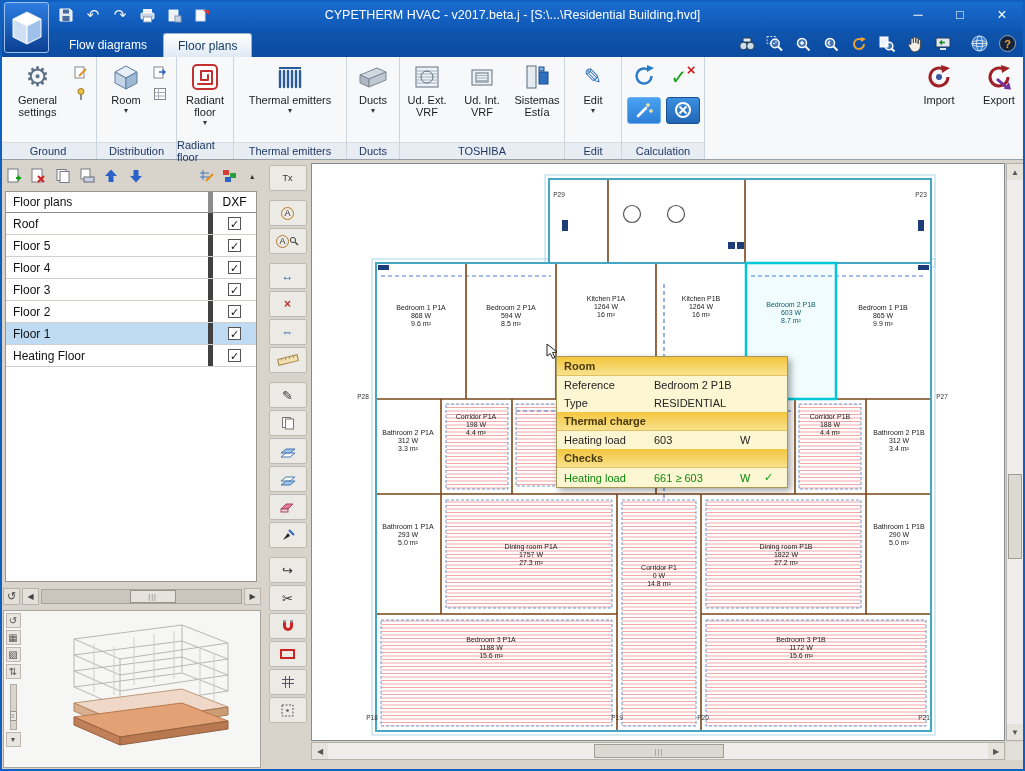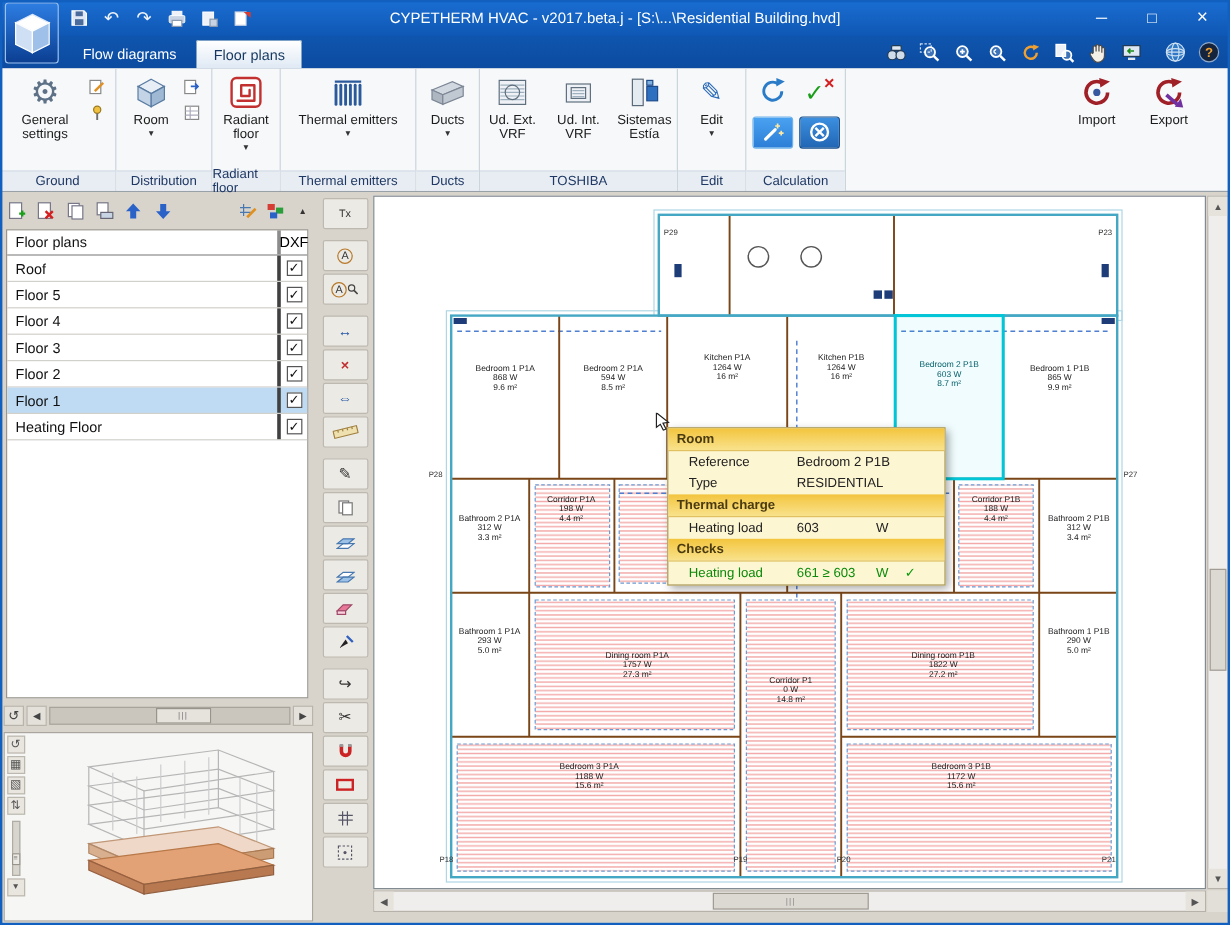--- a/index.html
+++ b/index.html
@@ -39,21 +39,21 @@
 .calc-btn{width:34px;height:27px;background:linear-gradient(#3c8fe0,#2166b4);border:1px solid #17508e;border-radius:3px;display:flex;align-items:center;justify-content:center}
 .calc-btn.active{background:linear-gradient(#4aa2f2,#2c7ed6);border-color:#6db2ec}
 
 #panel-toolbar{position:absolute;left:3px;top:164px;width:258px;height:24px;display:flex;align-items:center;gap:2px;z-index:2}
 .pt{width:23px;height:21px;display:flex;align-items:center;justify-content:center;border:1px solid transparent}
 #floor-table{position:absolute;left:5px;top:191px;width:252px;height:391px;background:#fff;border:1px solid #9a968e;z-index:2;font-size:12px}
 .ft-head{display:flex;height:21px;border-bottom:1px solid #8c8c8c;align-items:center}
 .ft-row{display:flex;height:22px;border-bottom:1px solid #d2d0ca;align-items:center}
 .ft-row.sel{background:#bfdbf3}
 .ft-name{flex:1;padding-left:7px;color:#111}
-.ft-dxf{width:25px;height:100%;display:flex;align-items:center;justify-content:center;border-left:3px solid #404040}
+.ft-dxf{width:48px;height:100%;display:flex;align-items:center;justify-content:center;border-left:5px solid #404040}
 .cb{width:13px;height:13px;background:#fff;border:1px solid #555;display:flex;align-items:center;justify-content:center;font-size:11px;font-weight:bold;color:#111;line-height:10px}
 
 #nav3d{position:absolute;left:3px;top:585px;width:258px;height:23px;display:flex;align-items:center;gap:2px;z-index:2}
 .n3{width:17px;height:17px;display:flex;align-items:center;justify-content:center;font-size:11px;color:#444;background:#e4e1da;border:1px solid #b8b4ac}
 #nav3d-track{flex:1;height:15px;background:#cac6be;border:1px solid #a8a49c;position:relative}
 #nav3d-thumb{position:absolute;left:44%;top:0;width:46px;height:13px;background:#e6e3dc;border:1px solid #98948c;display:flex;align-items:center;justify-content:center;font-size:7px;color:#777;letter-spacing:1px}
 #view3d{position:absolute;left:3px;top:610px;width:258px;height:158px;background:#f6f6f5;border:1px solid #aaa69e;z-index:2}
 #v3-tools{position:absolute;left:1px;top:2px;width:16px;display:flex;flex-direction:column;gap:2px;align-items:center}
 .v3{width:15px;height:15px;display:flex;align-items:center;justify-content:center;font-size:10px;color:#555;background:#e9e6e0;border:1px solid #bcb8b0}
 #v3-slider{width:7px;height:46px;background:#d8d5ce;border:1px solid #b0aca4;position:relative;margin-top:3px}
@@ -64,21 +64,21 @@
 .vgap{height:7px}
 .cA{width:13px;height:13px;border:1px solid #b87828;border-radius:50%;font-size:9px;color:#333;display:flex;align-items:center;justify-content:center}
 .redbox{width:15px;height:10px;border:2px solid #cc2424;display:inline-block}
 
 #canvas{position:absolute;left:311px;top:163px;width:694px;height:578px;background:#fff;border:1px solid #828a92;overflow:hidden;z-index:1}
 .rlab{position:absolute;transform:translate(-50%,-50%);text-align:center;font-size:7px;line-height:8px;color:#1a1a1a;white-space:nowrap;z-index:3}
 .rlab span{display:block}
 .plab{position:absolute;transform:translate(-50%,-50%);font-size:6.5px;color:#333;z-index:3}
 #tooltip{position:absolute;left:244px;top:192px;width:232px;background:#fdf6d2;border:1px solid #a89858;box-shadow:3px 3px 7px rgba(0,0,0,.35);font-size:11px;z-index:10}
 .tt-band{background:linear-gradient(#f3c53e,#f9e28c);padding:3px 7px;font-weight:bold;color:#4a3a10;border-bottom:1px solid #e0c060}
-.tt-row{display:grid;grid-template-columns:90px 1fr 24px 16px;padding:3px 17px;align-items:center;color:#222}
+.tt-row{display:grid;grid-template-columns:90px 1fr 24px 16px;padding:3px 7px;align-items:center;color:#222}
 .tt-row.ok{color:#0b8a0b}
 .tt-check{color:#0a9a0a;font-weight:bold}
 #cursor{position:absolute;left:234px;top:180px;z-index:11}
 
 .scrollbar{position:absolute;background:#f0eeec;border:1px solid #b6b2aa;z-index:2}
 .sc-btn{background:#e6e3dd;color:#555;display:flex;align-items:center;justify-content:center;font-size:8px}
 .sc-thumb{position:absolute;background:#dcd9d2;border:1px solid #a09c94}
 #vscroll{left:1006px;top:163px;width:18px;height:578px}
 #hscroll{left:311px;top:742px;width:694px;height:18px;display:flex;align-items:center}
 #corner{position:absolute;left:1006px;top:742px;width:18px;height:18px;background:#e2dfd8;z-index:2}
@@ -418,21 +418,21 @@
             <circle cx="10" cy="10" r="7" fill="none" stroke="#fff" stroke-width="2"></circle>
             <line x1="6.5" y1="6.5" x2="13.5" y2="13.5" stroke="#fff" stroke-width="2"></line>
             <line x1="13.5" y1="6.5" x2="6.5" y2="13.5" stroke="#fff" stroke-width="2"></line>
           </svg>
         </button>
     </div>
     <div class="rg-label">Calculation</div>
   </div>
 
   <div class="rgroup" style="flex:1;border-right:none">
-    <div class="rg-body" style="justify-content:flex-end;padding-right:29px;gap:16px">
+    <div class="rg-body" style="justify-content:flex-end;padding-right:4px;gap:16px">
       <div class="ritem" style="width:44px">
         <span class="ricon">
             <svg width="30" height="30" viewBox="0 0 30 30">
               <path d="M24,15 a9,9 0 1 1 -4,-7.5" fill="none" stroke="#a02028" stroke-width="3"></path>
               <polygon points="17,3 26,6 18,11" fill="#a02028"></polygon>
               <circle cx="15" cy="15" r="3" fill="#3858a0"></circle>
             </svg>
           </span>
         <span class="rlabel">Import</span>
       </div>

